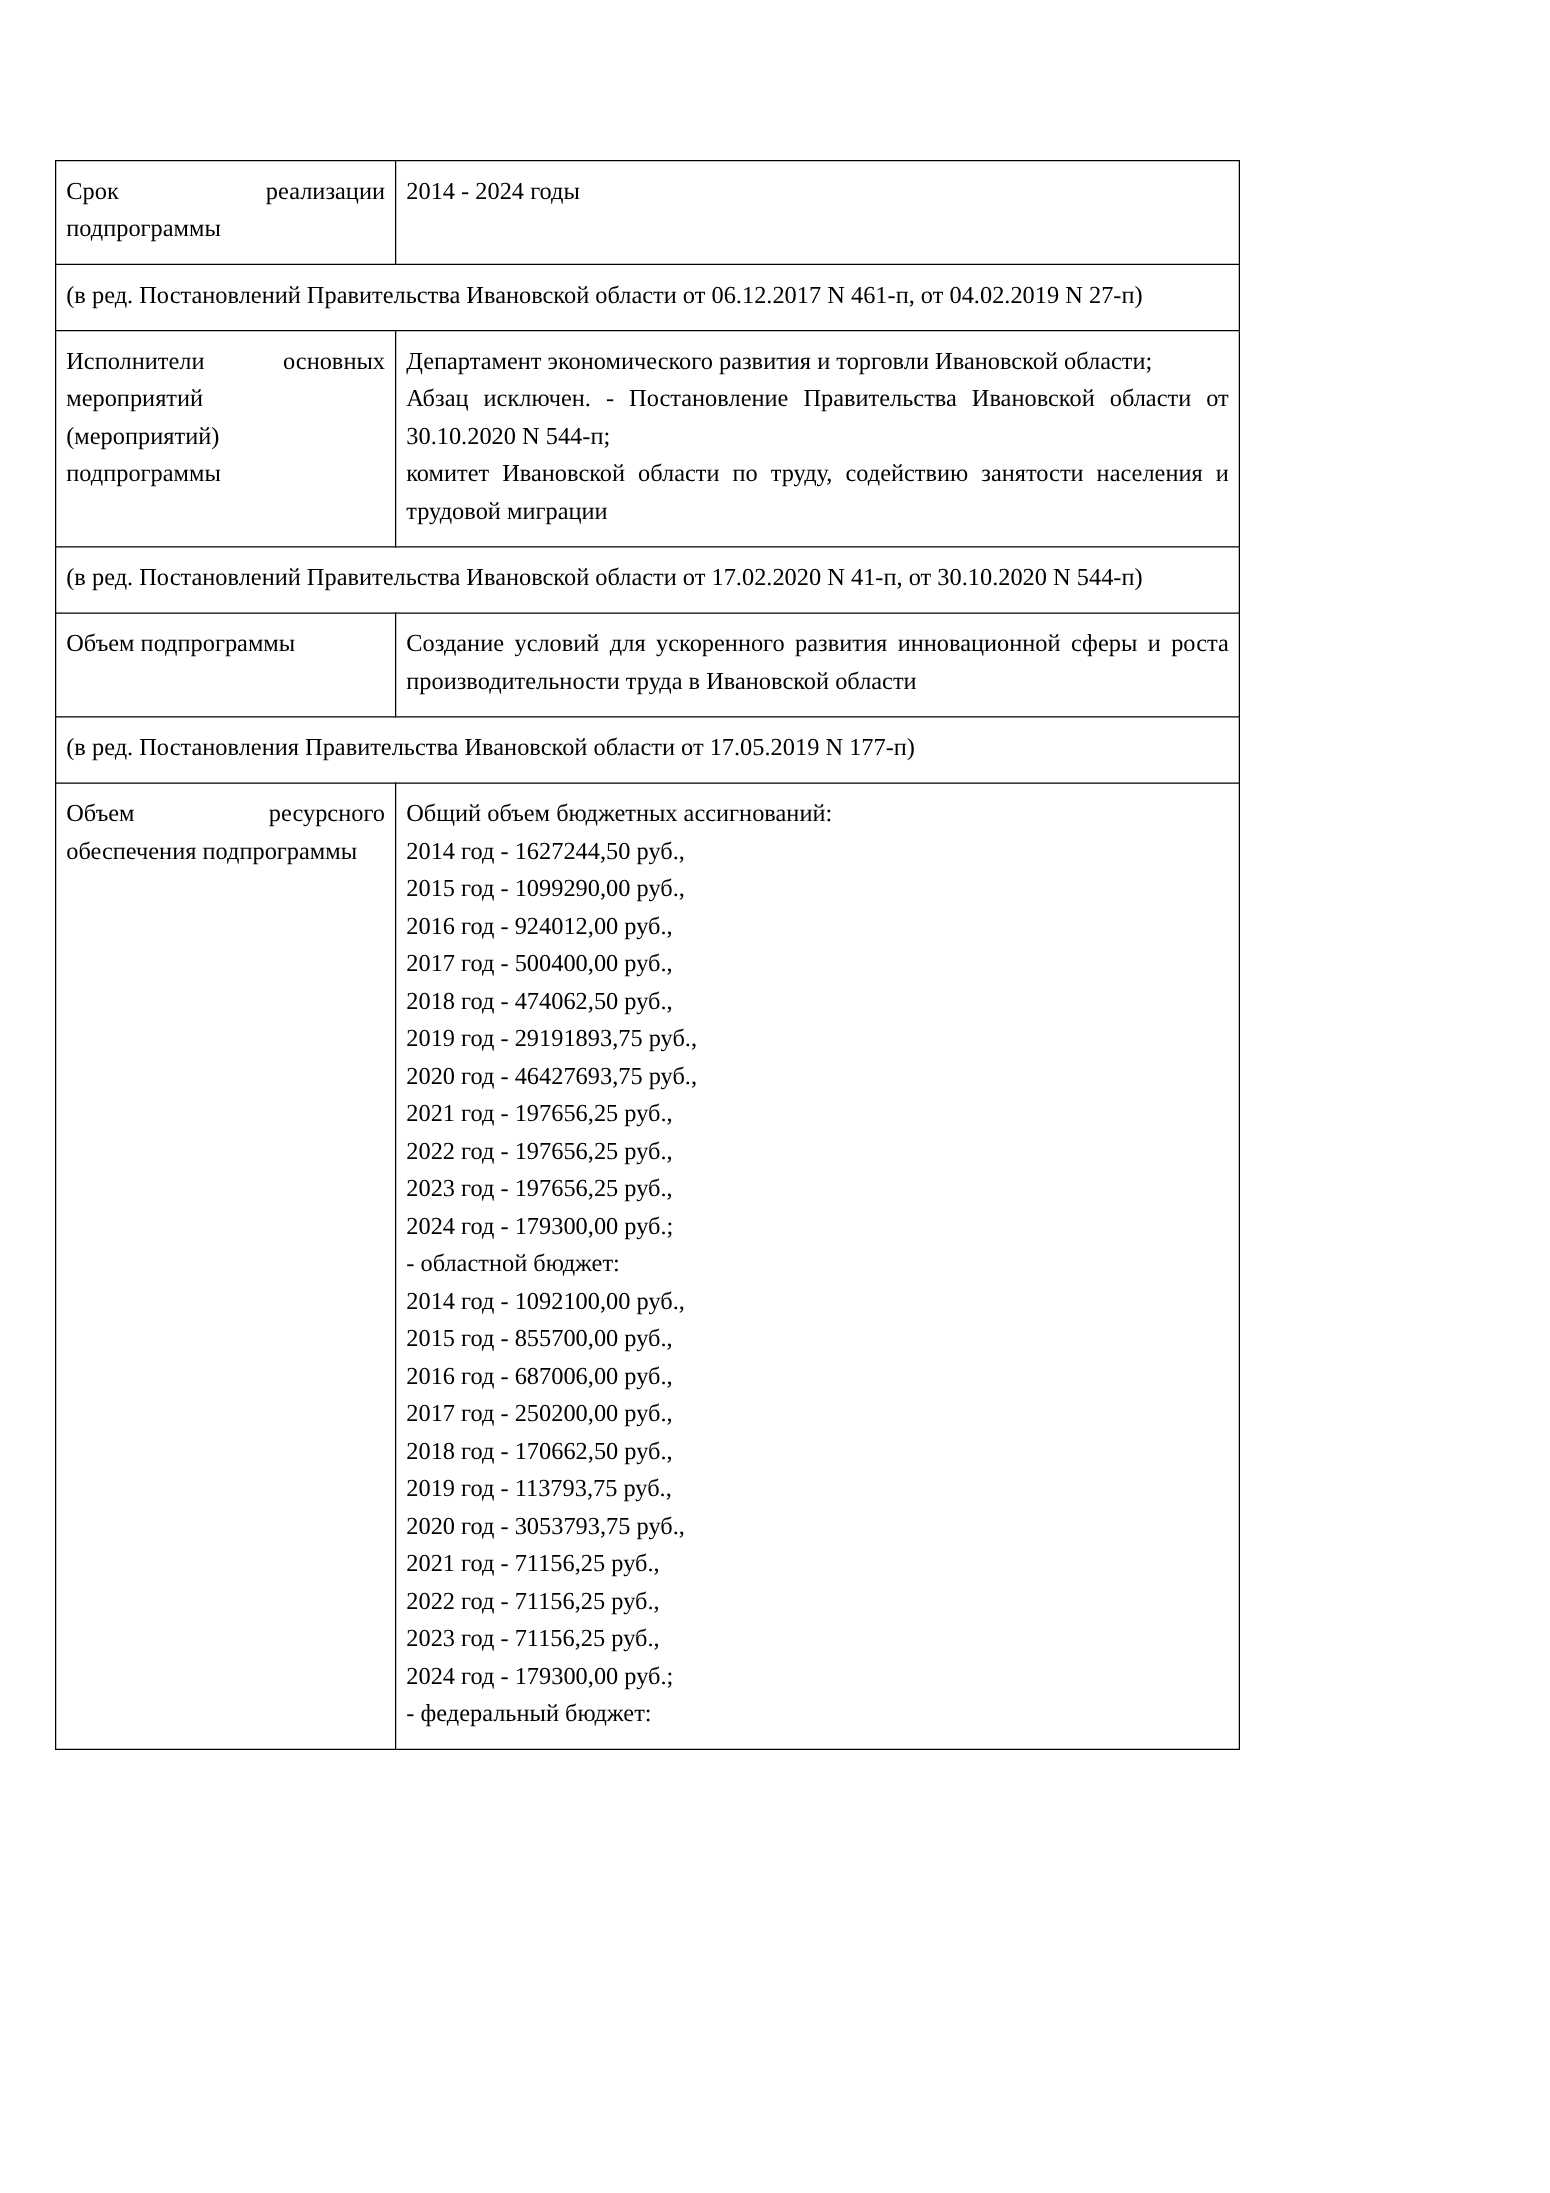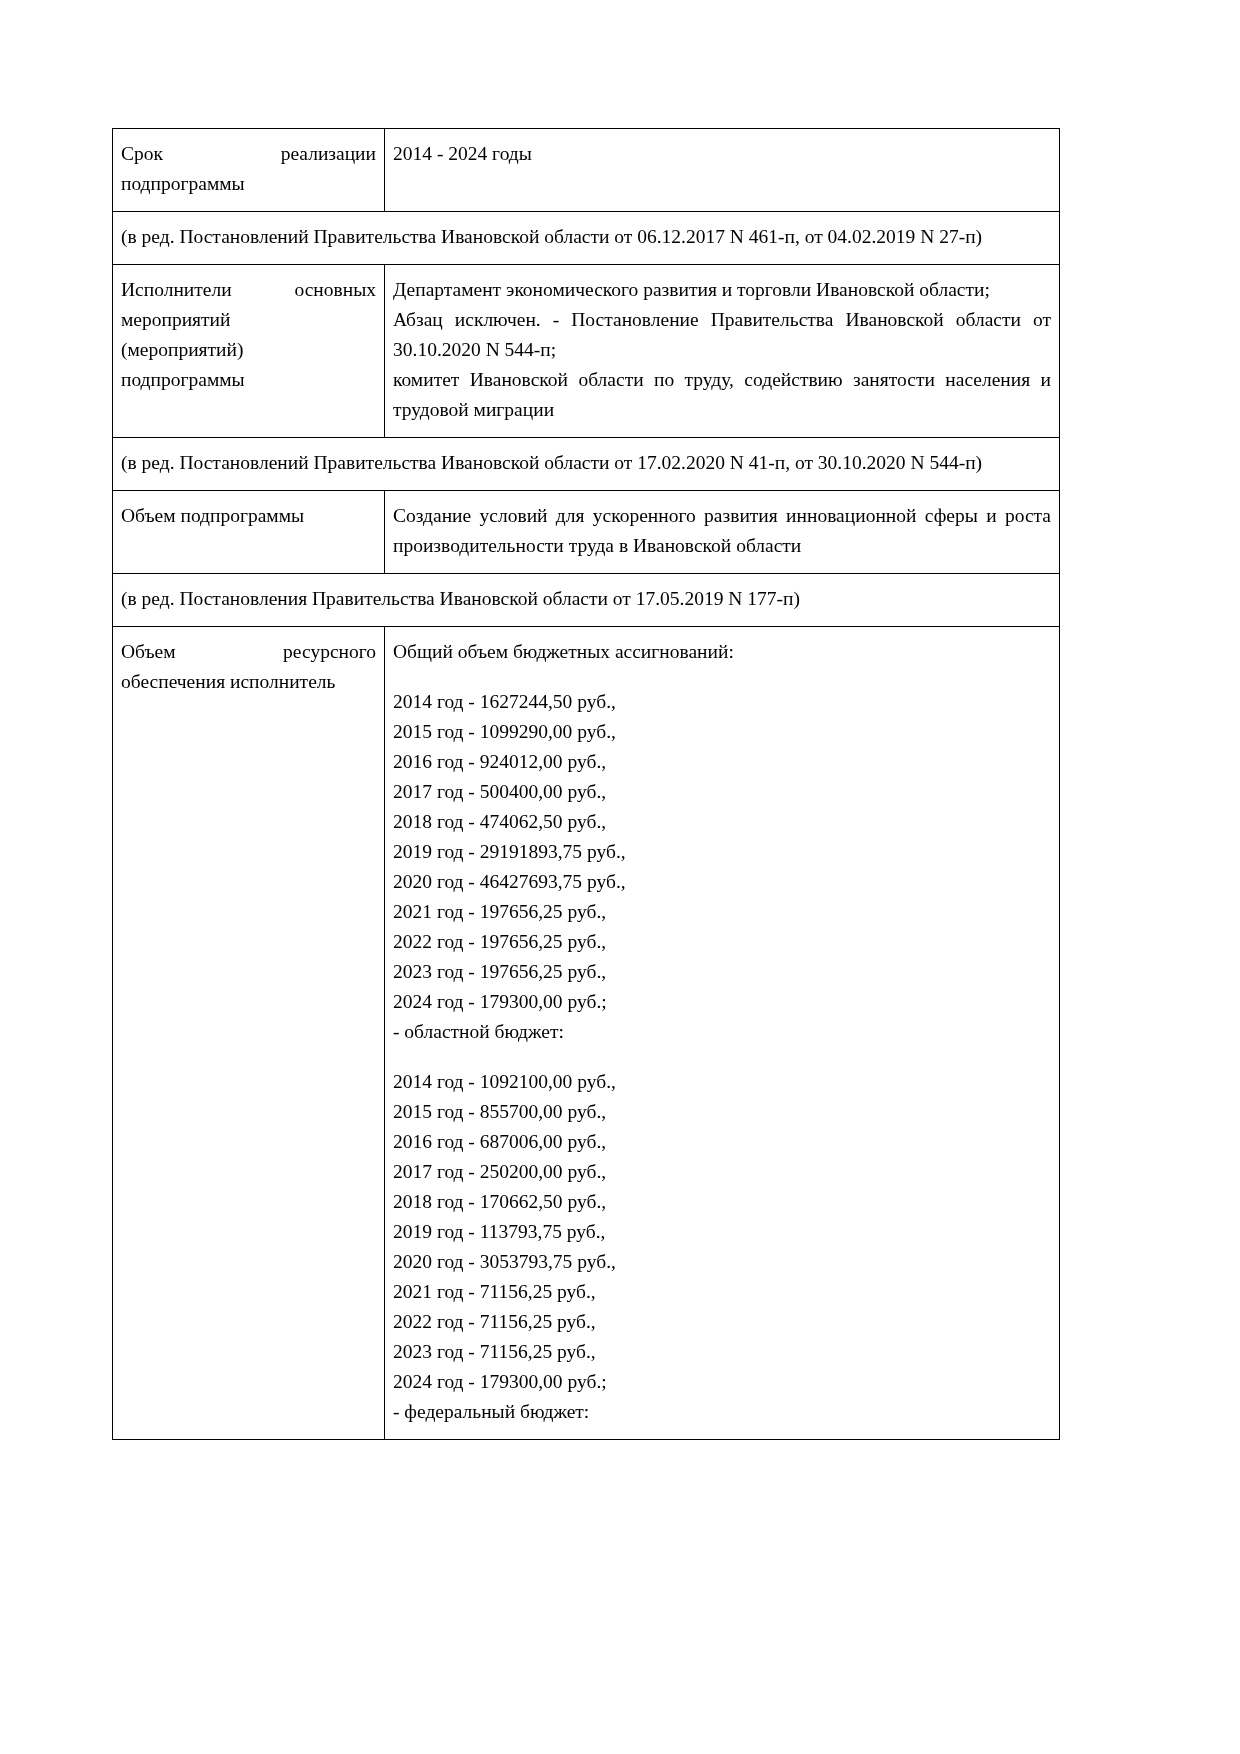--- a/index.html
+++ b/index.html
@@ -13,21 +13,21 @@
     height: 1754px;
     font-family: "Liberation Serif", "DejaVu Serif", serif;
     color: #000000;
     overflow: hidden;
   }
   .page {
     position: relative;
     width: 1240px;
     height: 1525px;
     box-sizing: border-box;
-    padding: 128px 108px 0 112px;
+    padding: 128px 108px 0 44px;
   }
   table.passport {
     width: 947px;
     border-collapse: collapse;
     table-layout: fixed;
     border: 1.5px solid #000;
   }
   table.passport col.c1 { width: 272px; }
   table.passport col.c2 { width: 675px; }
 
@@ -65,21 +65,20 @@
     border-top: none;
     border-bottom: 1.5px solid #000;
     text-align: justify;
     text-align-last: left;
     padding: 14px 8px 14px 8px;
   }
 
   .moneylist {
     white-space: pre-line;
     text-align: left;
-    margin-top: 20px;
   }
   .nowrapline { white-space: nowrap; }
 
   
   .j2 { display: flex; justify-content: space-between; }
   .j2 > span { white-space: nowrap; }
 </style>
 </head>
 <body>
 
@@ -143,21 +142,21 @@
       <tr>
         <td class="note" colspan="2">(в ред. Постановления Правительства Ивановской области от 17.05.2019 N 177-п)</td>
       </tr>
 
       <tr>
         <td class="label">
           <div class="j2">
             <span>Объем</span>
             <span>ресурсного</span>
           </div>
-          <div class="lastline">обеспечения исполнитель</div>
+          <div class="lastline">обеспечения подпрограммы</div>
         </td>
         <td class="value">
           <p>Общий объем бюджетных ассигнований:</p>
           <div class="moneylist"><div class="nowrapline">2014 год - 1627244,50 руб.,</div><div class="nowrapline">2015 год - 1099290,00 руб.,</div><div class="nowrapline">2016 год - 924012,00 руб.,</div><div class="nowrapline">2017 год - 500400,00 руб.,</div><div class="nowrapline">2018 год - 474062,50 руб.,</div><div class="nowrapline">2019 год - 29191893,75 руб.,</div><div class="nowrapline">2020 год - 46427693,75 руб.,</div><div class="nowrapline">2021 год - 197656,25 руб.,</div><div class="nowrapline">2022 год - 197656,25 руб.,</div><div class="nowrapline">2023 год - 197656,25 руб.,</div><div class="nowrapline">2024 год - 179300,00 руб.;</div></div>
           <p>- областной бюджет:</p>
           <div class="moneylist"><div class="nowrapline">2014 год - 1092100,00 руб.,</div><div class="nowrapline">2015 год - 855700,00 руб.,</div><div class="nowrapline">2016 год - 687006,00 руб.,</div><div class="nowrapline">2017 год - 250200,00 руб.,</div><div class="nowrapline">2018 год - 170662,50 руб.,</div><div class="nowrapline">2019 год - 113793,75 руб.,</div><div class="nowrapline">2020 год - 3053793,75 руб.,</div><div class="nowrapline">2021 год - 71156,25 руб.,</div><div class="nowrapline">2022 год - 71156,25 руб.,</div><div class="nowrapline">2023 год - 71156,25 руб.,</div><div class="nowrapline">2024 год - 179300,00 руб.;</div></div>
           <p>- федеральный бюджет:</p>
         </td>
       </tr>
 

